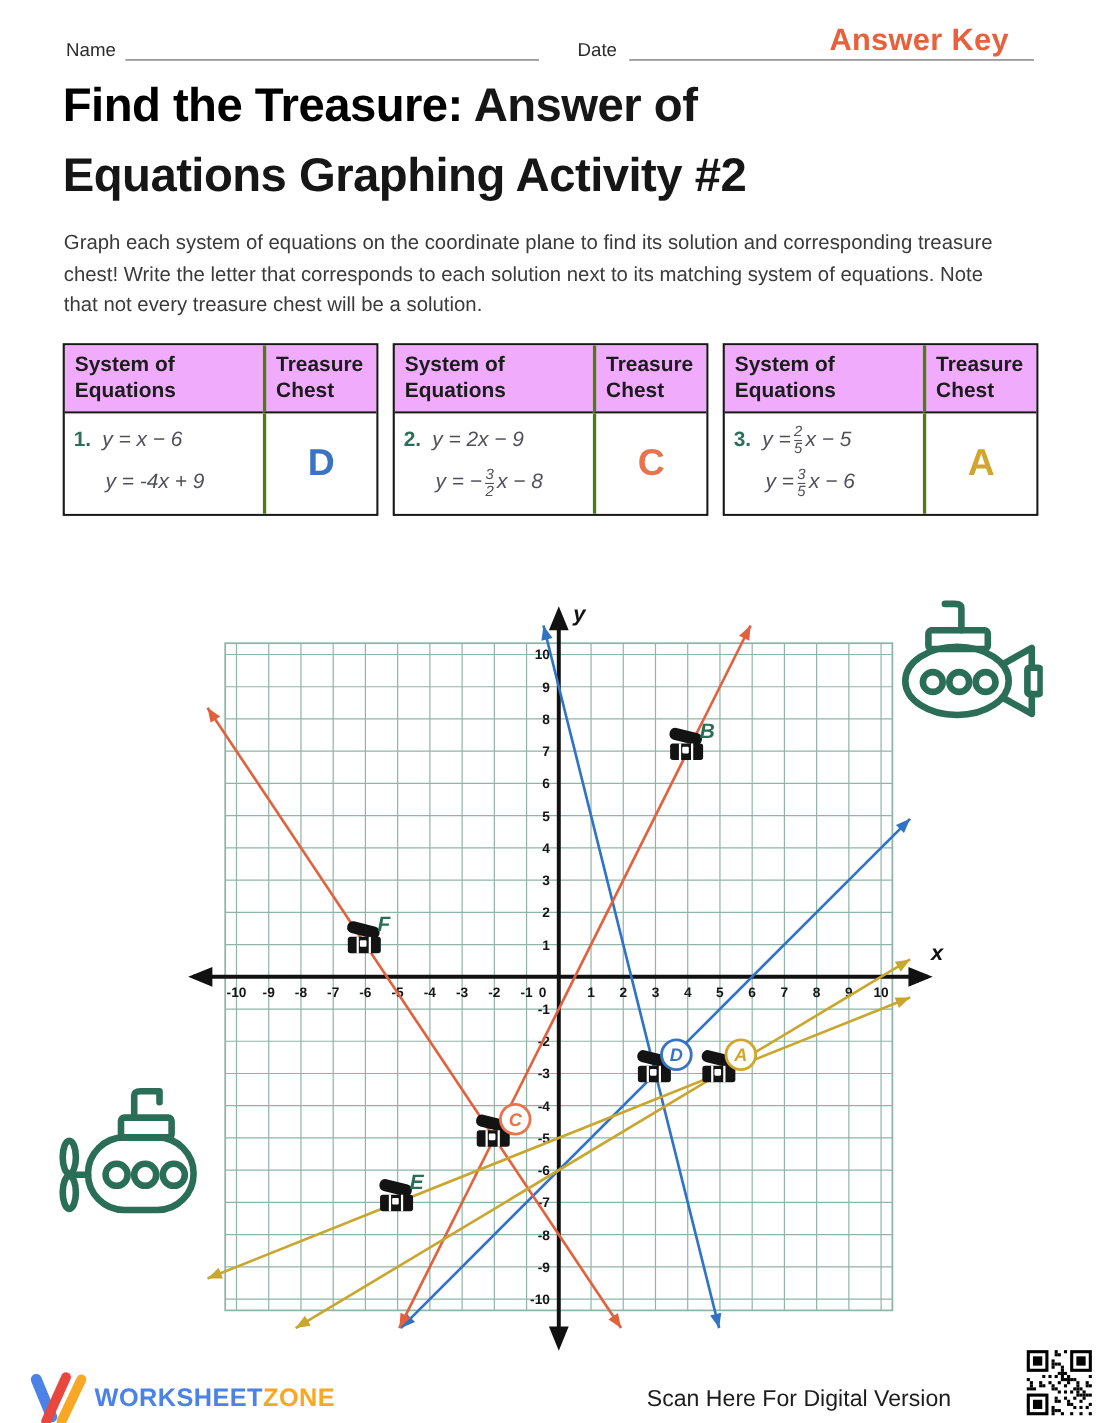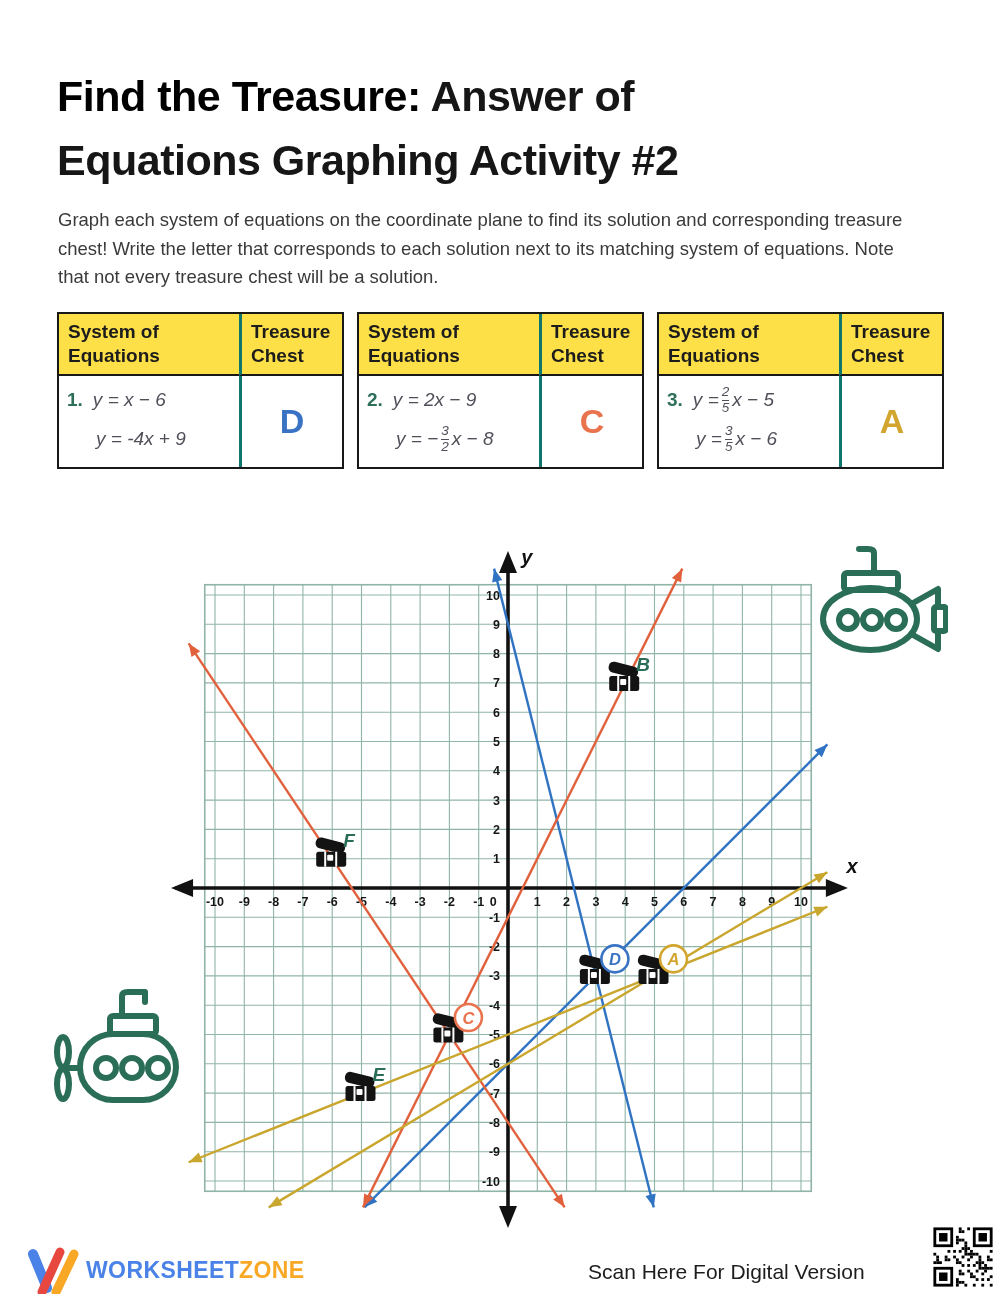--- a/index.html
+++ b/index.html
@@ -18,23 +18,23 @@
   .title{position:absolute;left:57px;top:64px;width:905px;font-size:43px;font-weight:bold;
          line-height:64px;color:#161616;letter-spacing:-0.5px;}
   .instructions{position:absolute;left:58px;top:206px;width:868px;font-size:18.5px;
          line-height:28.5px;color:#3a3a3a;}
 
   
   .tables{position:absolute;left:57px;top:312px;display:flex;}
   .sys-table{border:2.5px solid #181818;display:grid;grid-template-columns:180px 103px;
              grid-template-rows:62px 91px;background:#fff;}
   .sys-table + .sys-table{margin-left:13px;}
-  .hcell{background:#fde047;font-weight:bold;font-size:19px;line-height:24px;
+  .hcell{background:#f0abfc;font-weight:bold;font-size:19px;line-height:24px;
          padding:6px 4px 6px 9px;color:#1c1c1c;border-bottom:2.5px solid #181818;}
-  .chestcol{border-left:3px solid #0f766e;}
+  .chestcol{border-left:3px solid #4d7c0f;}
   .bcell{background:#fff;}
   .eqcell{padding:9px 0 0 8px;font-size:19px;color:#50505a;}
   .eqrow{display:flex;align-items:center;margin-bottom:9px;min-height:30px;}
   .eqnum{color:#2d6e5a;font-weight:bold;margin-right:10px;font-style:normal;}
   .indent{margin-left:29px;}
   .eqtext{font-style:italic;display:inline-flex;align-items:center;}
   .frac{display:inline-flex;flex-direction:column;text-align:center;line-height:1.05;
         font-size:13.5px;margin:0 3px;}
   .frac .den{border-top:1.3px solid #50505a;}
   .answer{display:flex;align-items:center;justify-content:center;font-size:34px;font-weight:bold;}
@@ -52,20 +52,27 @@
   .footer-logo{position:absolute;left:25px;top:1246px;display:flex;align-items:center;}
   .brand{font-size:23px;font-weight:bold;letter-spacing:0.4px;margin-left:7px;text-align:right;}
   .scan-text{position:absolute;left:588px;top:1260px;font-size:21px;color:#1d1d1d;}
   #qr-svg{position:absolute;left:932px;top:1226px;}
 </style>
 </head>
 <body>
 
 <div class="page">
 
+  <div class="header">
+    <span class="name-label">Name</span>
+    <span class="name-line"></span>
+    <span class="date-label">Date</span>
+    <span class="date-line"></span>
+    <span class="answer-key" style="color: rgb(232, 96, 60);">Answer Key</span>
+  </div>
 
   <div class="title"><span style="color: #000000;">Find the Treasure:</span><span> Answer of</span><br>
     <span>Equations Graphing Activity #2</span>
   </div>
 
   <div class="instructions">Graph each system of equations on the coordinate plane to find its solution and corresponding treasure chest! Write the letter that corresponds to each solution next to its matching system of equations. Note that not every treasure chest will be a solution.</div>
 
   <div class="tables">
 
     <div class="sys-table">

